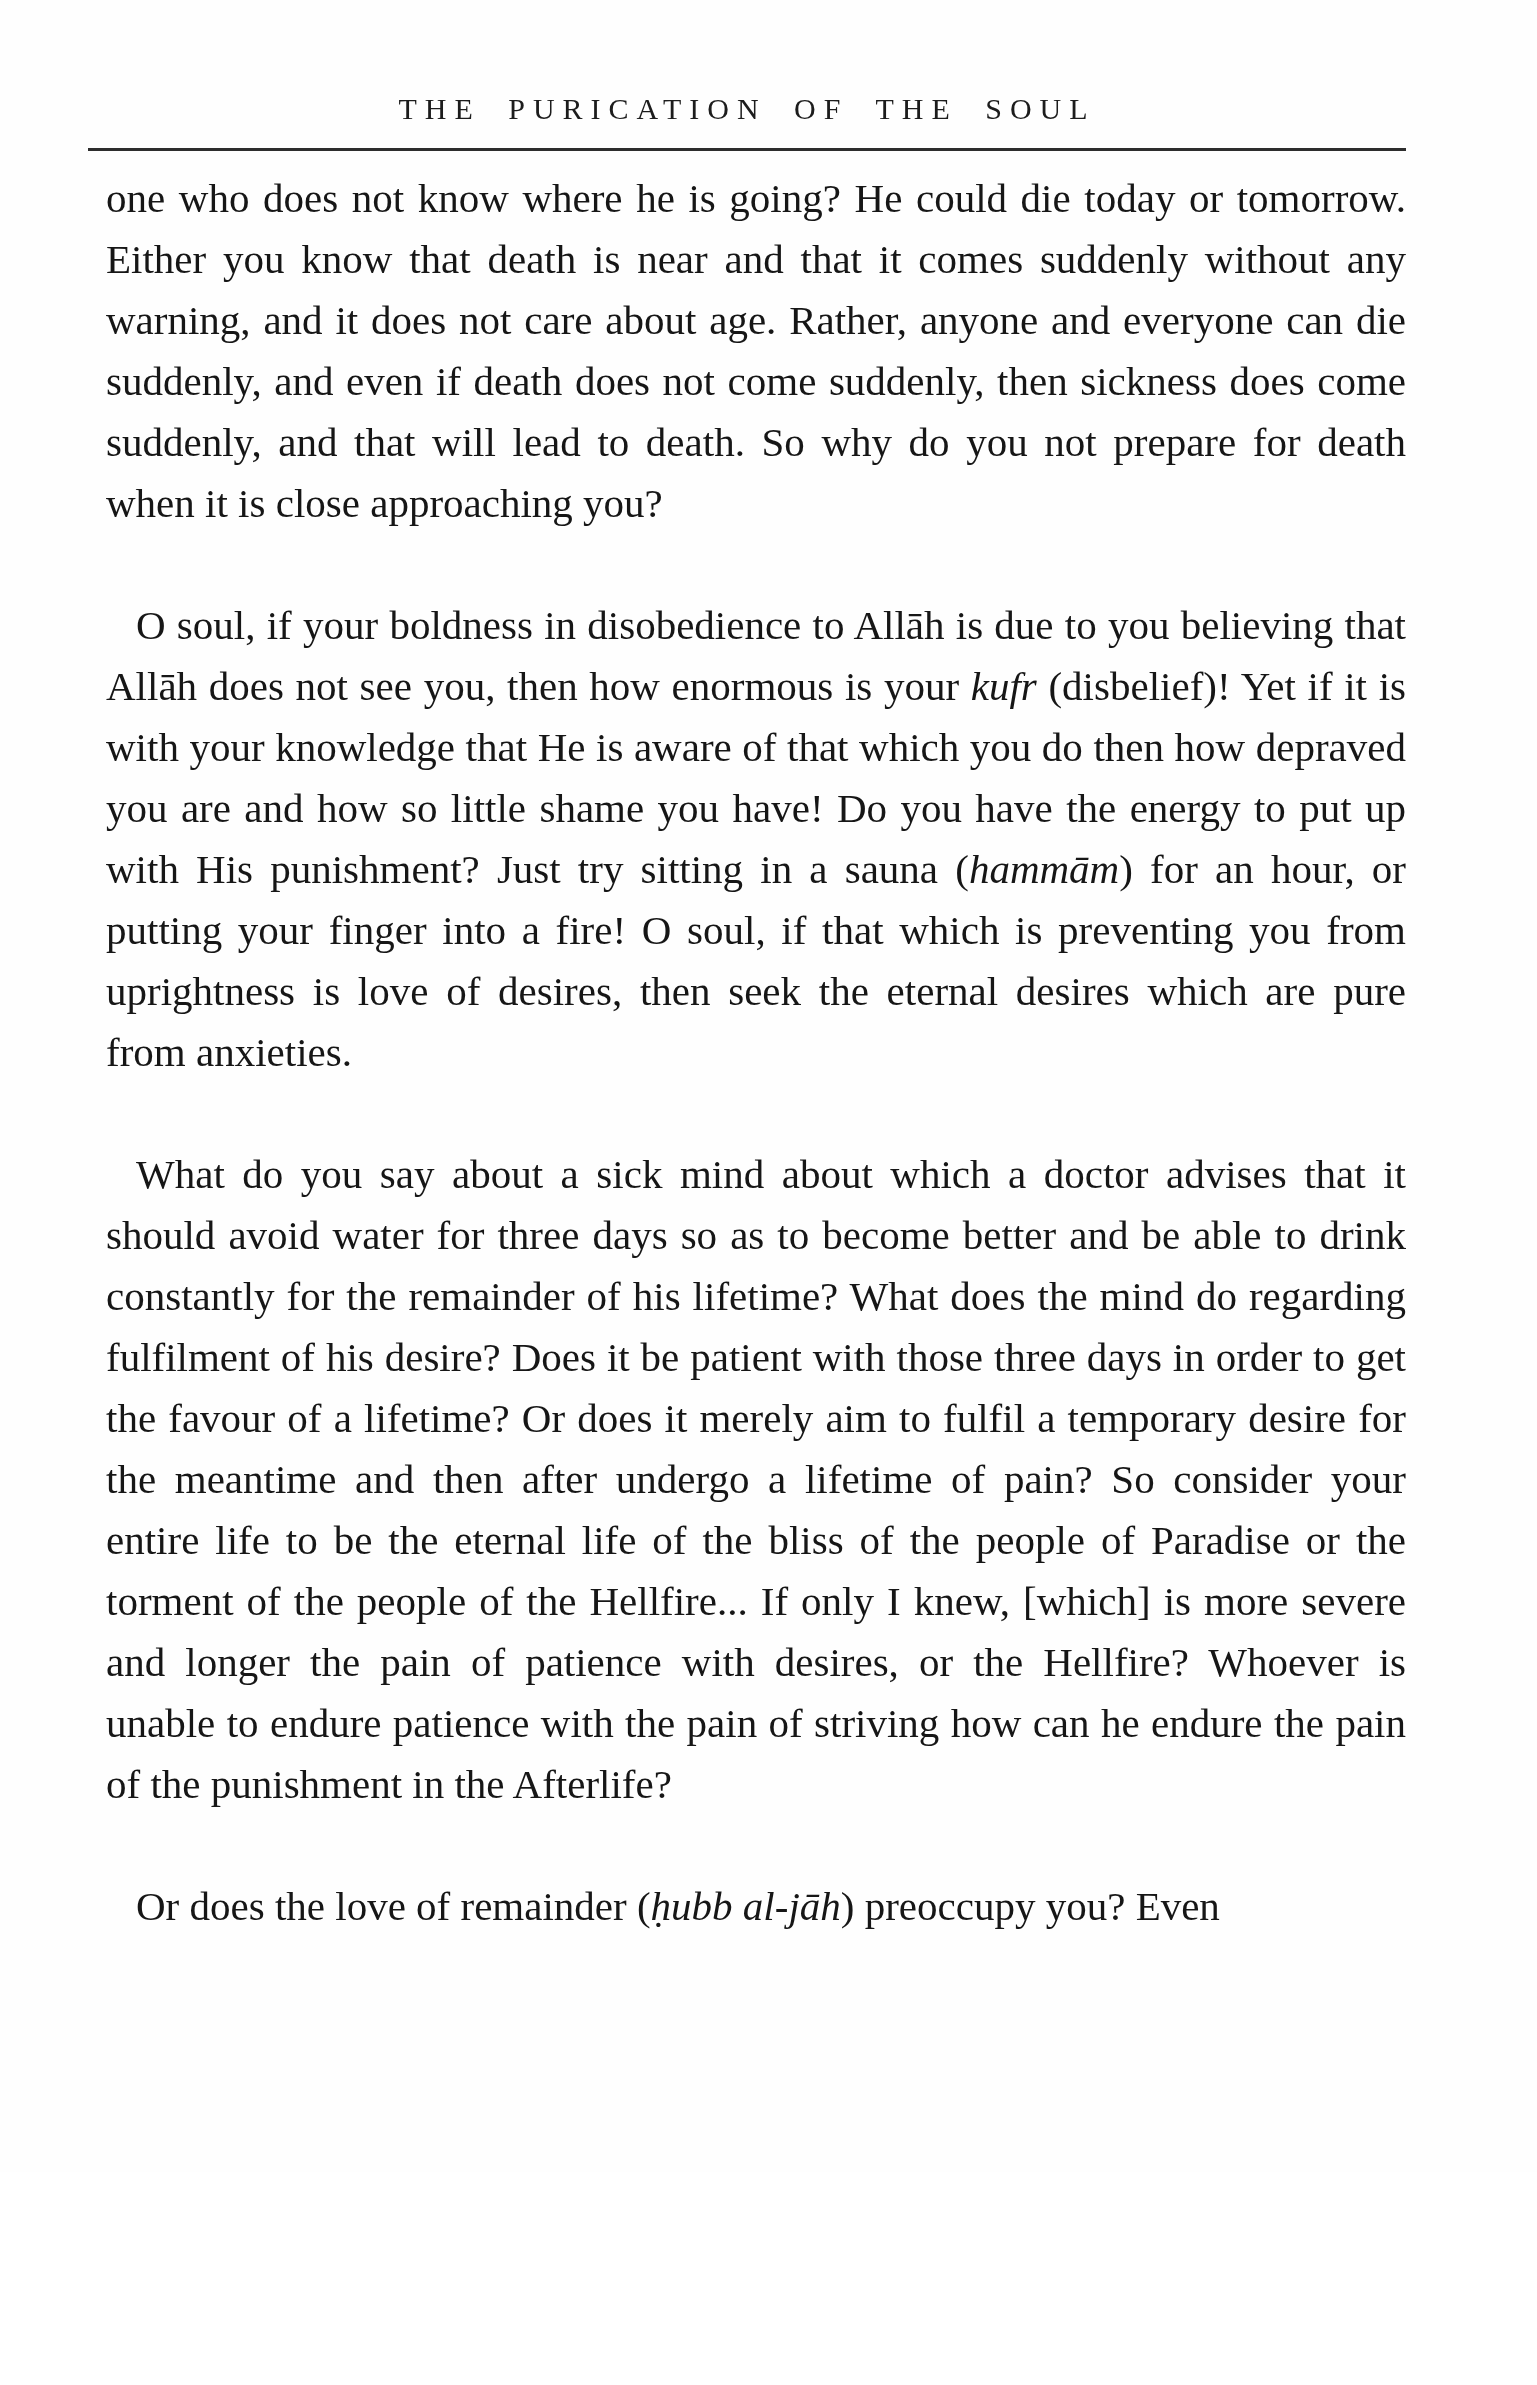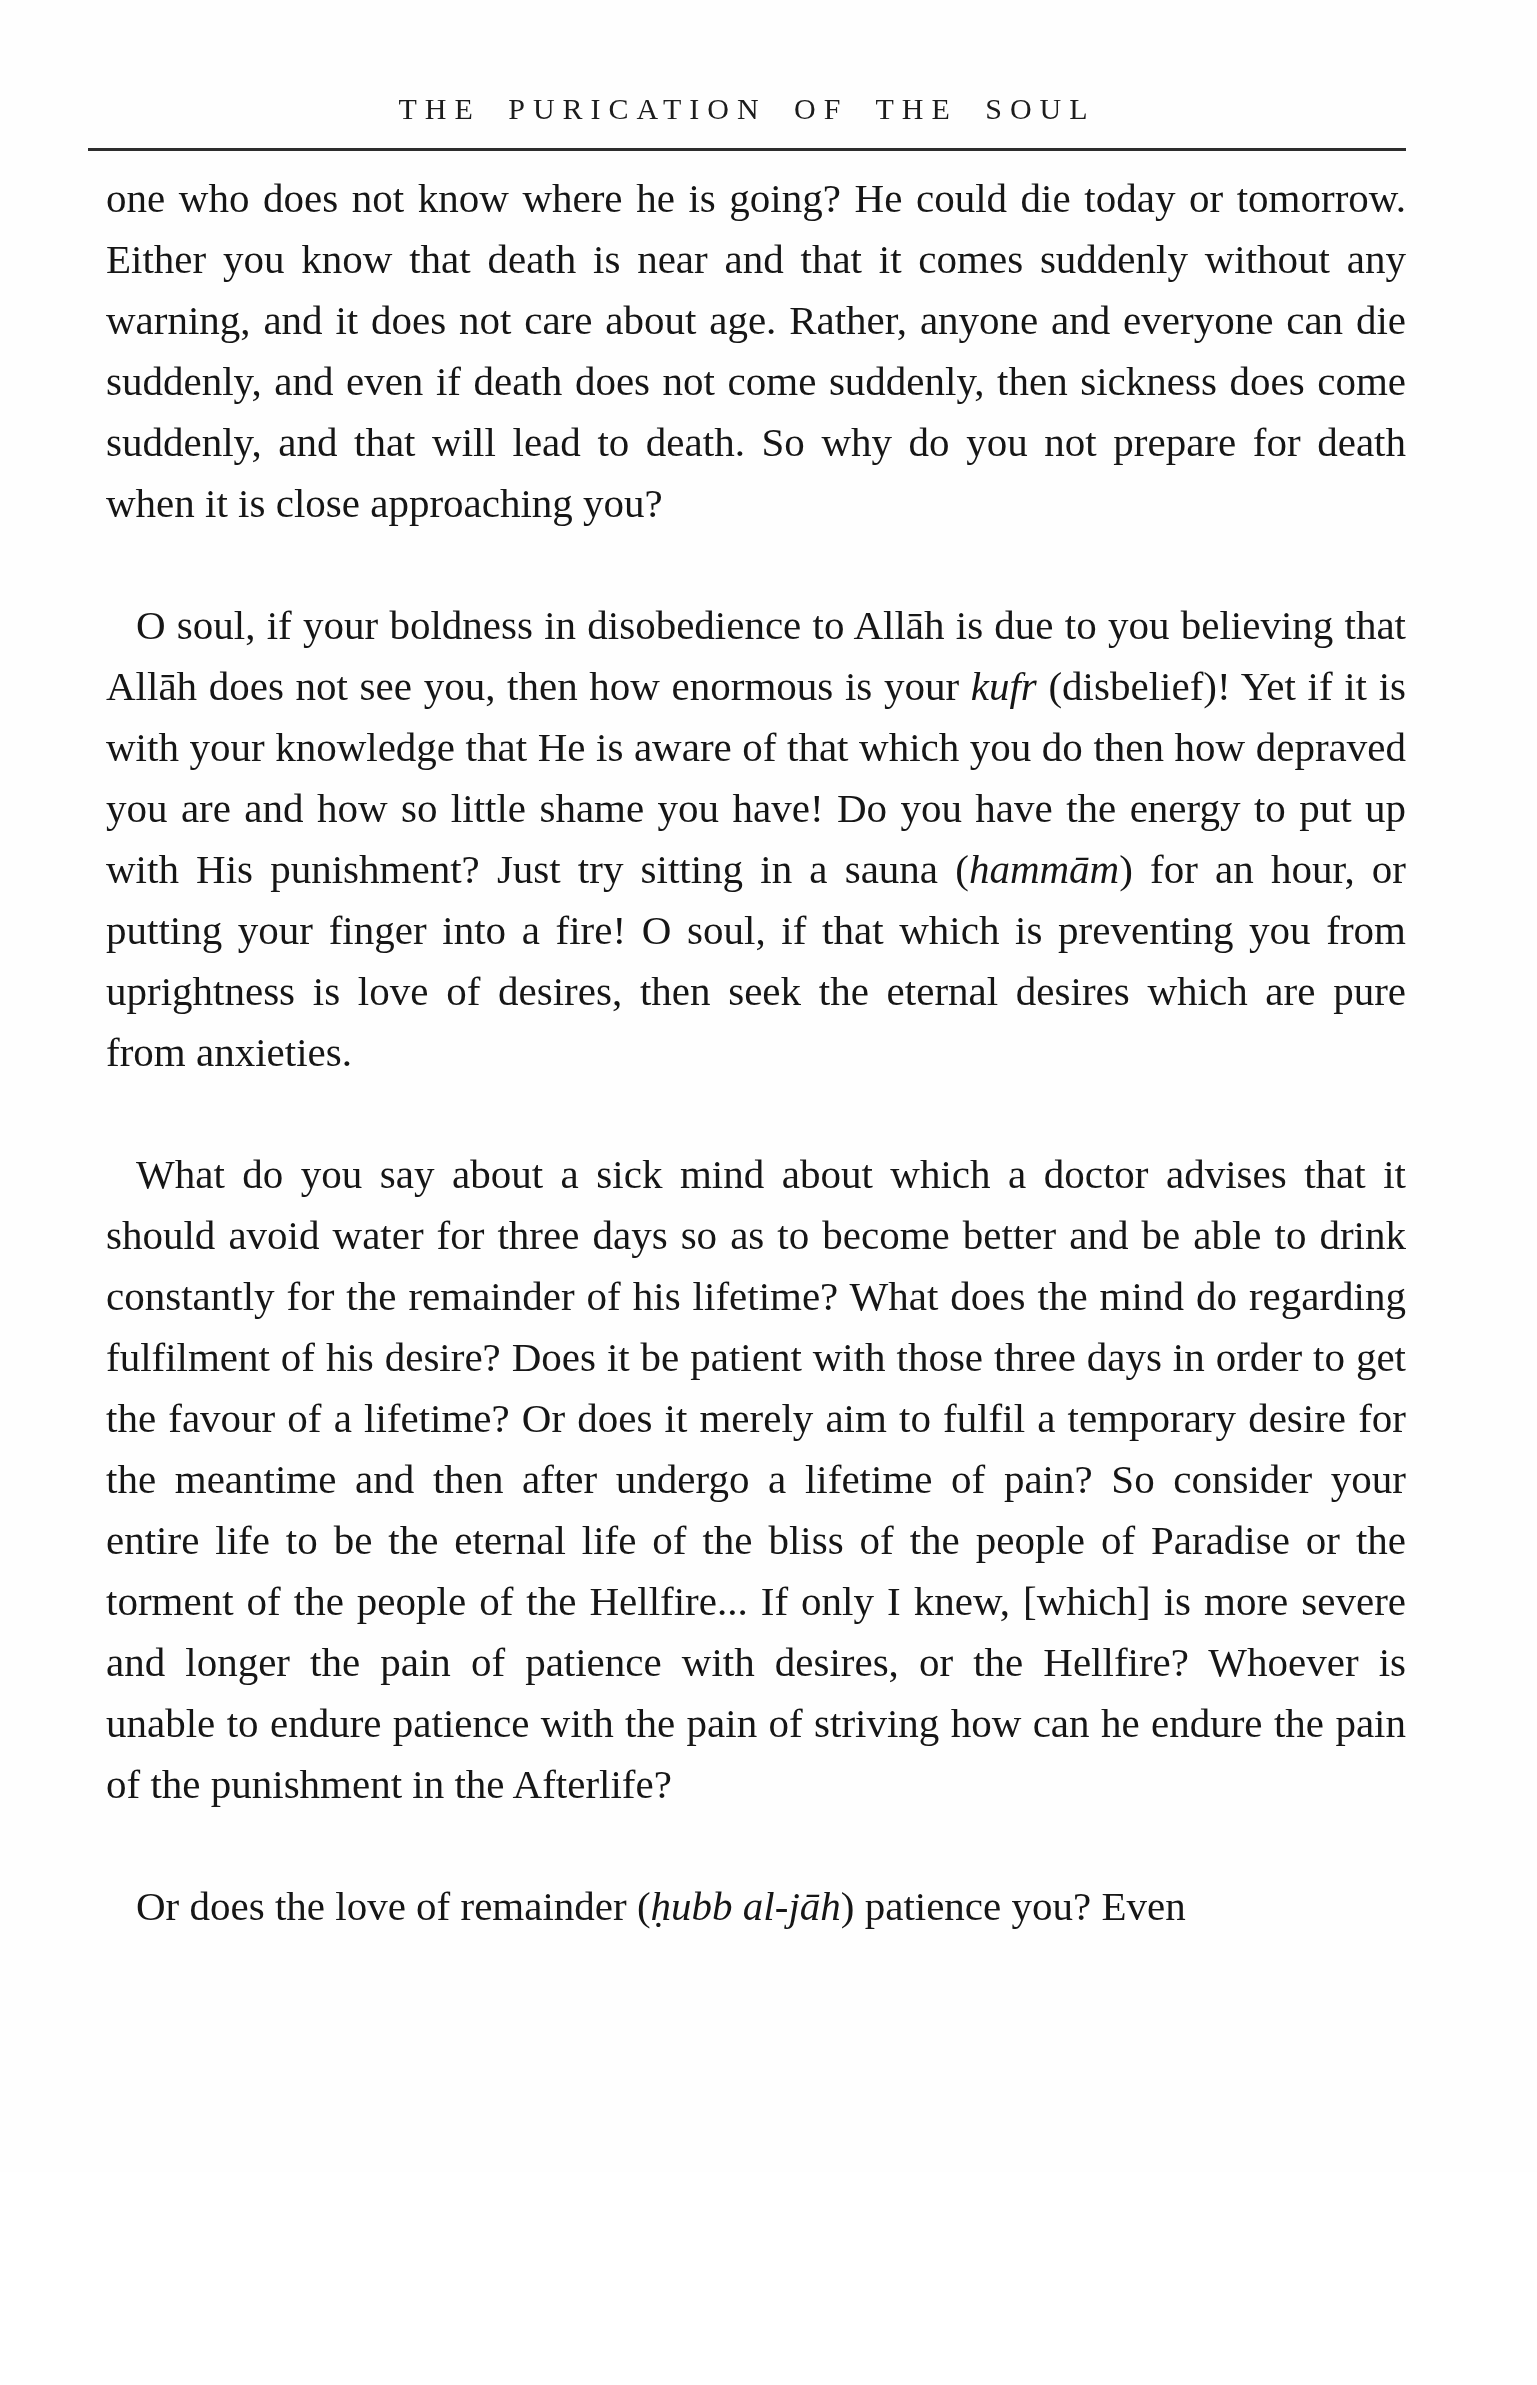--- a/index.html
+++ b/index.html
@@ -67,16 +67,16 @@
 </head>
 <body>
 
 <div class="page">
   <div class="running-header">THE PURICATION OF THE SOUL</div>
   <div class="header-rule"></div>
   <div class="body-text">
       <p><span>one who does not know where he is going? He could die today or tomorrow. Either you know that death is near and that it comes suddenly without any warning, and it does not care about age. Rather, anyone and everyone can die suddenly, and even if death does not come suddenly, then sickness does come suddenly, and that will lead to death. So why do you not prepare for death when it is close approaching you?</span></p>
       <p class="indent"><span>O soul, if your boldness in disobedience to Allāh is due to you believing that Allāh does not see you, then how enormous is your </span><i>kufr</i><span> (disbelief)! Yet if it is with your knowledge that He is aware of that which you do then how depraved you are and how so little shame you have! Do you have the energy to put up with His punishment? Just try sitting in a sauna (</span><i>hammām</i><span>) for an hour, or putting your finger into a fire! O soul, if that which is preventing you from uprightness is love of desires, then seek the eternal desires which are pure from anxieties.</span></p>
       <p class="indent"><span>What do you say about a sick mind about which a doctor advises that it should avoid water for three days so as to become better and be able to drink constantly for the remainder of his lifetime? What does the mind do regarding fulfilment of his desire? Does it be patient with those three days in order to get the favour of a lifetime? Or does it merely aim to fulfil a temporary desire for the meantime and then after undergo a lifetime of pain? So consider your entire life to be the eternal life of the bliss of the people of Paradise or the torment of the people of the Hellfire... If only I knew, [which] is more severe and longer the pain of patience with desires, or the Hellfire? Whoever is unable to endure patience with the pain of striving how can he endure the pain of the punishment in the Afterlife?</span></p>
-      <p class="indent"><span>Or does the love of remainder (</span><i>ḥubb al-jāh</i><span>) patience you? Even</span></p>
+      <p class="indent"><span>Or does the love of remainder (</span><i>ḥubb al-jāh</i><span>) preoccupy you? Even</span></p>
     </div>
   <div class="page-number">232</div>
 </div>
 
 </body></html>

